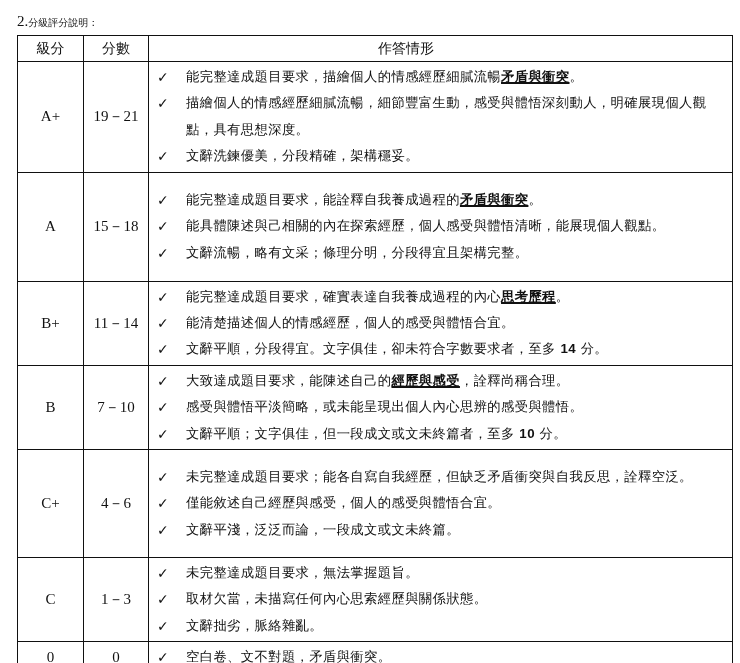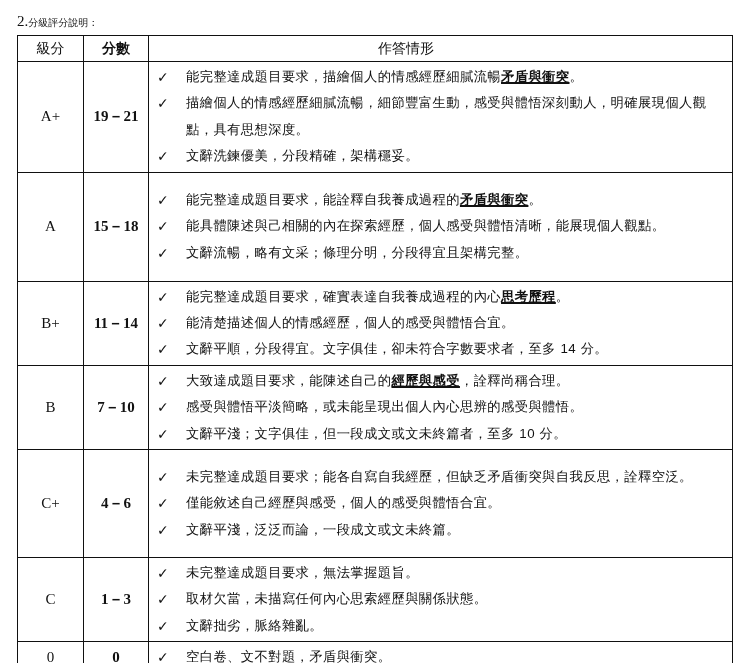--- a/index.html
+++ b/index.html
@@ -5,31 +5,31 @@
   html, body { margin:0; padding:0; background:#ffffff; }
   body { width:740px; height:663px; position:relative; overflow:hidden;
          font-family:"DejaVu Sans", "Liberation Sans", sans-serif; color:#111; }
   .title { position:absolute; left:17px; top:11px; font-size:15px; line-height:20px;
            font-family:"Liberation Serif","DejaVu Serif",serif; }
   .title .zh { font-family:"DejaVu Sans",sans-serif; font-size:10px; }
   table.rubric { position:absolute; left:17px; top:35px; width:716px;
                  border-collapse:collapse; table-layout:fixed; }
   table.rubric td, table.rubric th { border:1.5px solid #111; padding:0; vertical-align:middle; }
   table.rubric .c1 { width:65px;margin-top:36px; }
-  table.rubric .c2 { width:64px; border-left:1.5px solid #777;font-weight:bold; }
+  table.rubric .c2 { width:64px; border-left:1.5px solid #777; }
   th { font-weight:normal; font-size:14px; height:25px; text-align:center; }
   th.h3 { text-align:left; padding-left:229px !important; }
   td.grade, td.range { text-align:center; font-size:15px;
         font-family:"Liberation Serif","DejaVu Serif",serif; }
   td.desc { padding:2px 0 2px 6px !important; }
   ul.crit { list-style:none; margin:0; padding:0; }
   ul.crit li { position:relative; padding-left:31px; font-size:13.3px; line-height:26.4px; letter-spacing:0.4px; }
   ul.crit li .chk { position:absolute; left:2px; top:0; font-size:14px; }
   .em { font-weight:bold; text-decoration:underline; text-decoration-thickness:2px; }
-  .num { font-family:"Liberation Sans",sans-serif; font-weight:normal; }
+  .num { font-family:"Liberation Sans",sans-serif; font-weight:bold; }
 </style>
 </head>
 <body>
 
 <div class="title">
   <span>2.</span><span class="zh">分級評分說明：</span>
 </div>
 
 <table class="rubric">
   <thead>
@@ -73,21 +73,21 @@
           </ul>
         </td>
       </tr>
       <tr style="height: 80px;">
         <td class="grade c1">B</td>
         <td class="range c2">7－10</td>
         <td class="desc">
           <ul class="crit">
             <li><span class="chk">✓</span><span>大致達成題目要求，能陳述自己的</span><span class="em">經歷與感受</span><span>，詮釋尚稱合理。</span></li>
             <li><span class="chk">✓</span><span>感受與體悟平淡簡略，或未能呈現出個人內心思辨的感受與體悟。</span></li>
-            <li><span class="chk">✓</span><span>文辭平淺；文字俱佳，但一段成文或文未終篇者，至多 </span><span class="num">10</span><span> 分。</span></li>
+            <li><span class="chk">✓</span><span>文辭平順；文字俱佳，但一段成文或文未終篇者，至多 </span><span class="num">10</span><span> 分。</span></li>
           </ul>
         </td>
       </tr>
       <tr style="height: 108px;">
         <td class="grade c1">C+</td>
         <td class="range c2">4－6</td>
         <td class="desc">
           <ul class="crit">
             <li><span class="chk">✓</span><span>未完整達成題目要求；能各自寫自我經歷，但缺乏矛盾衝突與自我反思，詮釋空泛。</span></li>
             <li><span class="chk">✓</span><span>僅能敘述自己經歷與感受，個人的感受與體悟合宜。</span></li>

